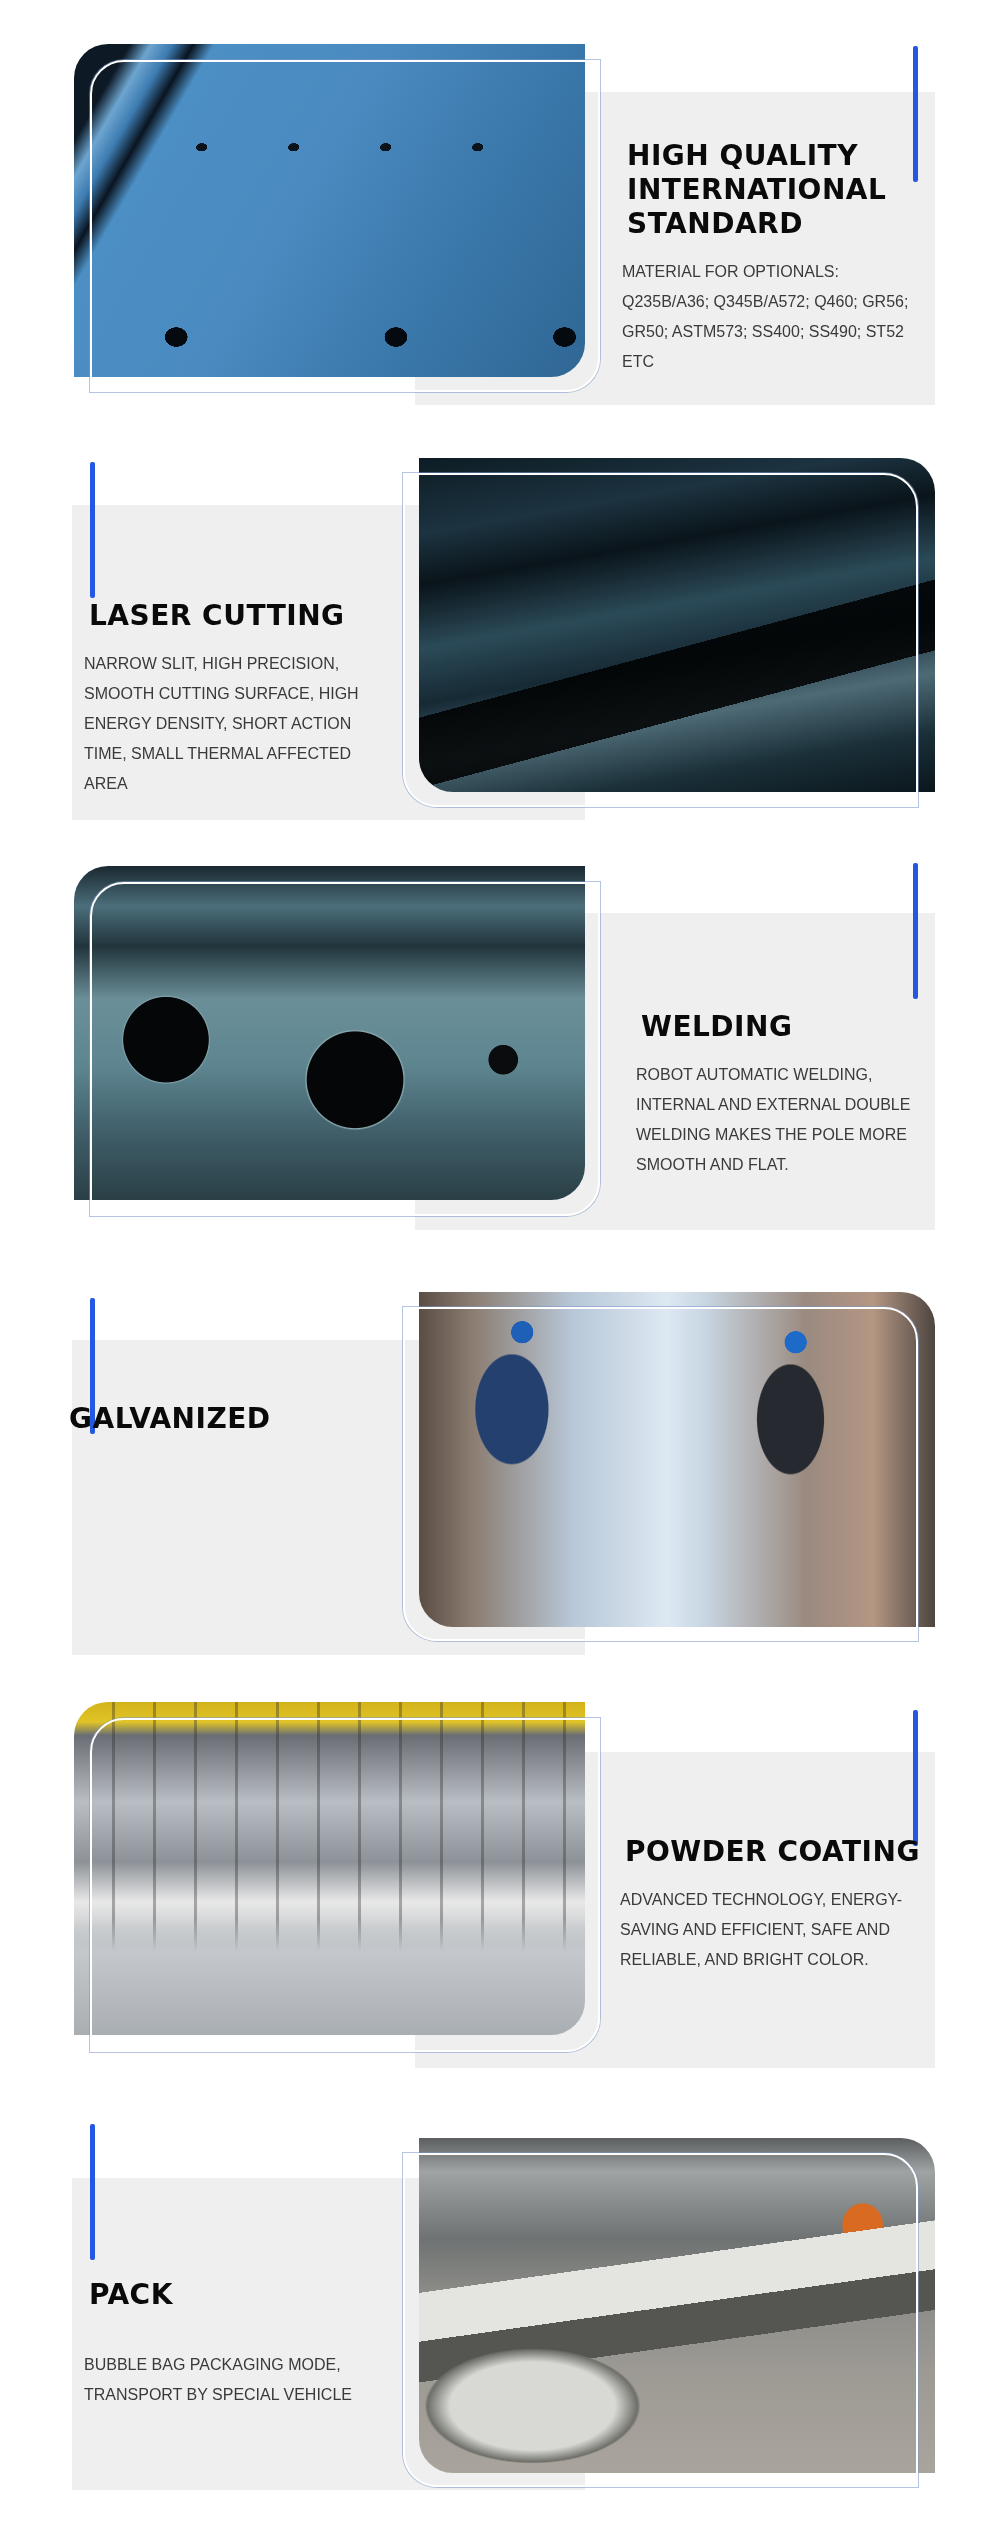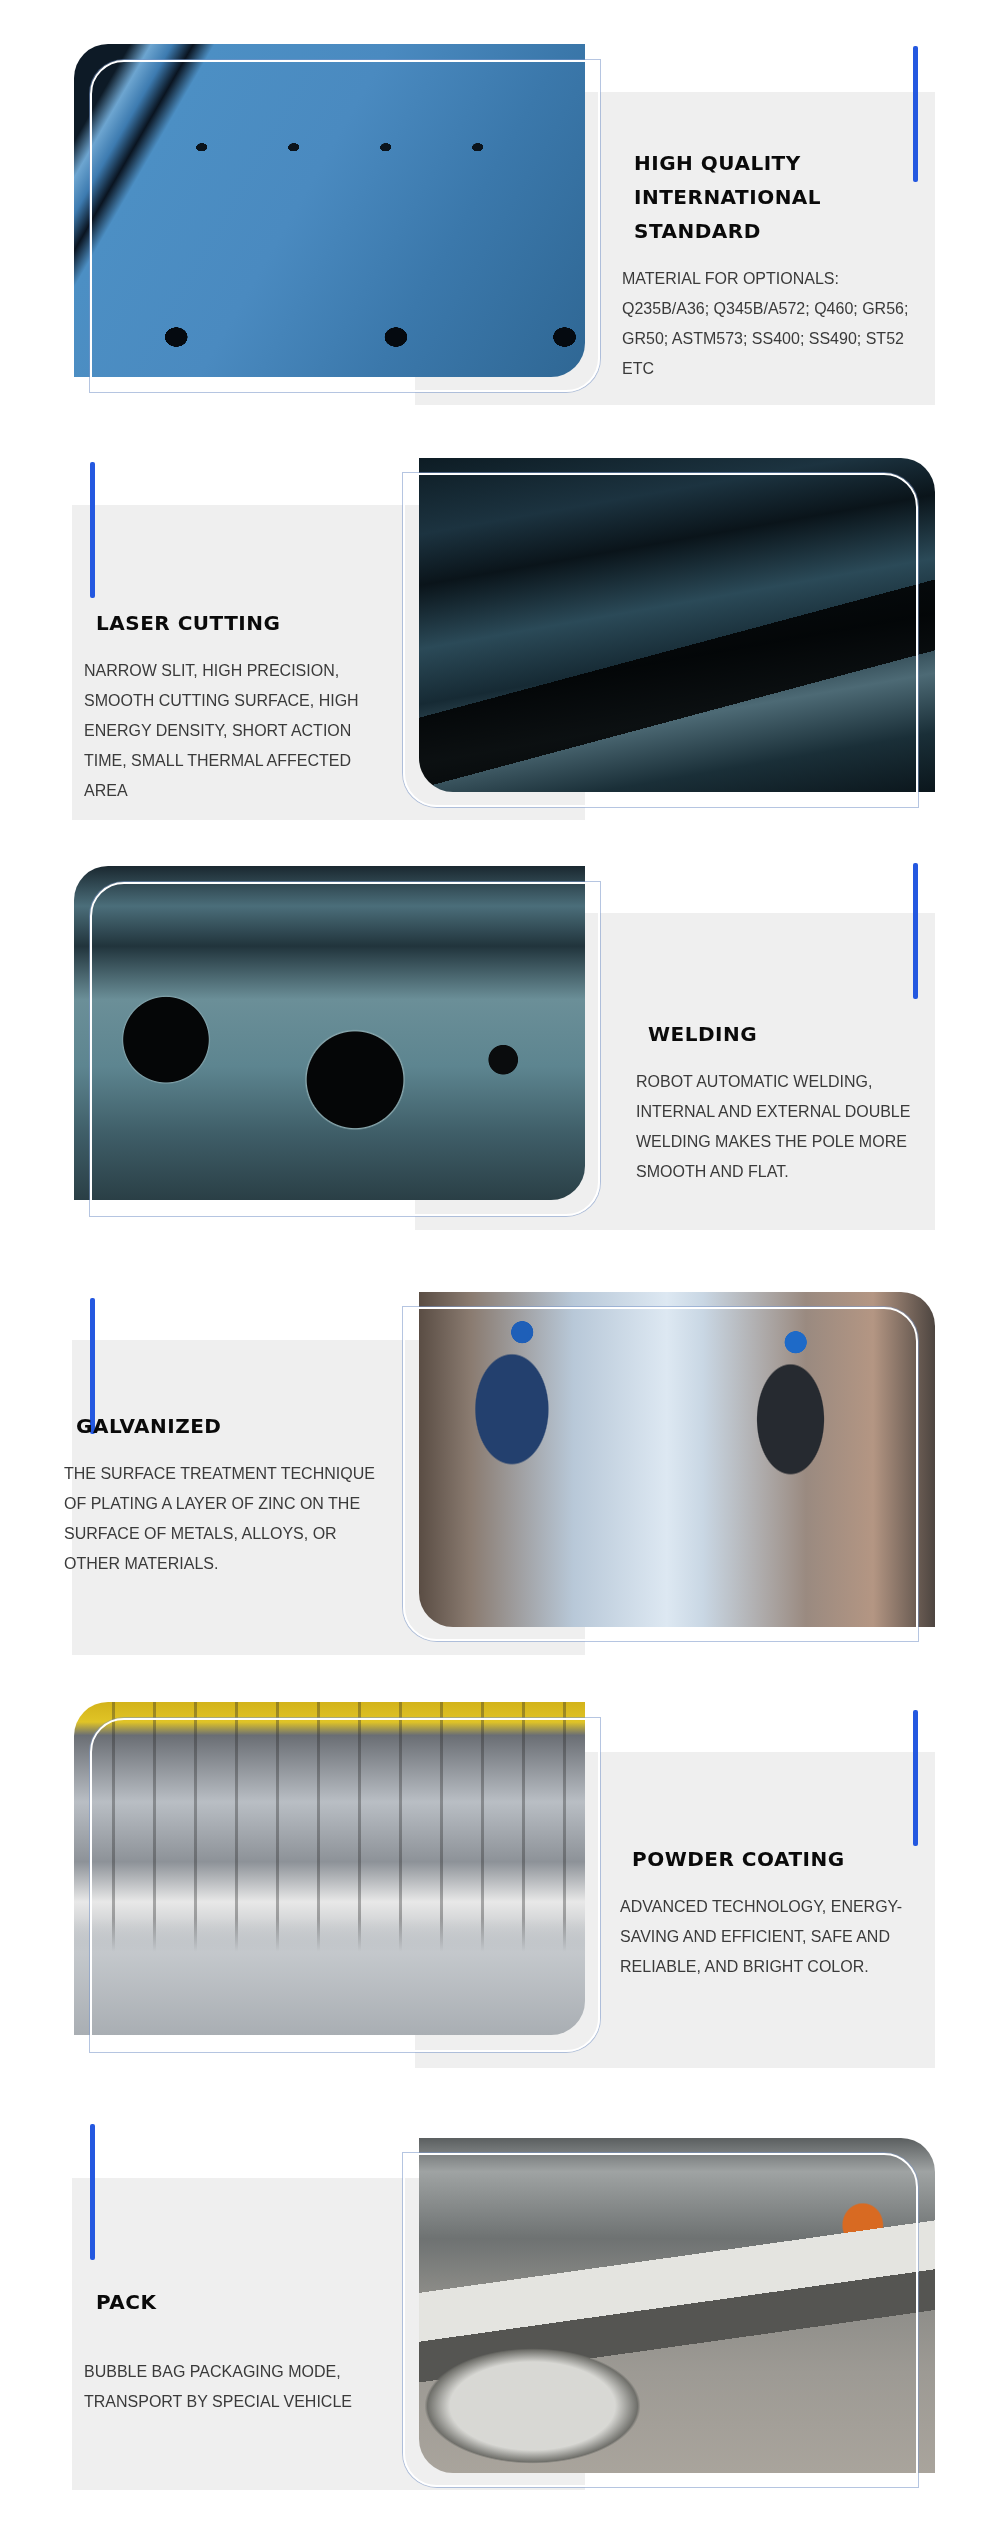--- a/index.html
+++ b/index.html
@@ -4,22 +4,22 @@
 <style>
   html, body { margin:0; padding:0; background:#ffffff; }
   body { width:1000px; height:2544px; position:relative; overflow:hidden;
          font-family:"Liberation Sans", sans-serif; }
   .section { position:absolute; left:0; width:1000px; }
   .panel { position:absolute; background:#efefef; }
   .bar { position:absolute; width:5px; height:136px; background:#2458e0; border-radius:2px; }
   .photo { position:absolute; overflow:hidden; }
   .outline { position:absolute; border:2px solid #ffffff; box-shadow: 0 0 0 1px rgba(120,150,200,0.55); pointer-events:none; }
   .text { position:absolute; width:300px; }
-  .title { font-family:"DejaVu Sans", sans-serif; font-weight:bold; font-size:20px; line-height:34px;
-           color:#0a0a0a; letter-spacing:0.5px; margin:12px; }
+  .title { font-family:"DejaVu Sans", sans-serif; font-weight:bold; font-size:28px; line-height:34px;
+           color:#0a0a0a; letter-spacing:0.5px; margin:5px; }
   .desc { font-family:"Liberation Sans", sans-serif; font-size:16px; line-height:30px; color:#3a3a3a;
           margin:16px 0 0 0; }
   .left-text { text-align:left; }
   .right-text { text-align:left; }
 
   
   .ph-steel {
     background:
       radial-gradient(ellipse 14px 12px at 20% 88%, #050a10 80%, transparent 82%),
       radial-gradient(ellipse 14px 12px at 63% 88%, #050a10 80%, transparent 82%),
@@ -100,21 +100,20 @@
   </div>
 </div>
 
 <div class="section" style="top:0;height:0;">
   <div class="panel" style="left:72px;top:1340px;width:513px;height:315px;"></div>
   <div class="bar" style="left:90px;top:1298px;"></div>
   <div class="photo ph-galv" style="left:419px;top:1292px;width:516px;height:335px;border-radius:0 34px 0 34px;"></div>
   <div class="outline" style="left:403px;top:1307px;width:511px;height:330px;border-radius:0 34px 0 34px;"></div>
   <div class="text right-text" style="left:64px;top:1397px;width:320px;">
     <h2 class="title">GALVANIZED</h2>
-    <p class="desc">THE SURFACE TREATMENT TECHNIQUE OF PLATING A LAYER OF ZINC ON THE SURFACE OF METALS, ALLOYS, OR OTHER MATERIALS.</p>
   </div>
 </div>
 
 <div class="section" style="top:0;height:0;">
   <div class="panel" style="left:415px;top:1752px;width:520px;height:316px;"></div>
   <div class="bar" style="left:913px;top:1710px;"></div>
   <div class="photo ph-hall" style="left:74px;top:1702px;width:511px;height:333px;border-radius:34px 0 34px 0;"></div>
   <div class="outline" style="left:90px;top:1718px;width:506px;height:330px;border-radius:34px 0 34px 0;"></div>
   <div class="text left-text" style="left:620px;top:1830px;width:320px;">
     <h2 class="title">POWDER COATING</h2>

